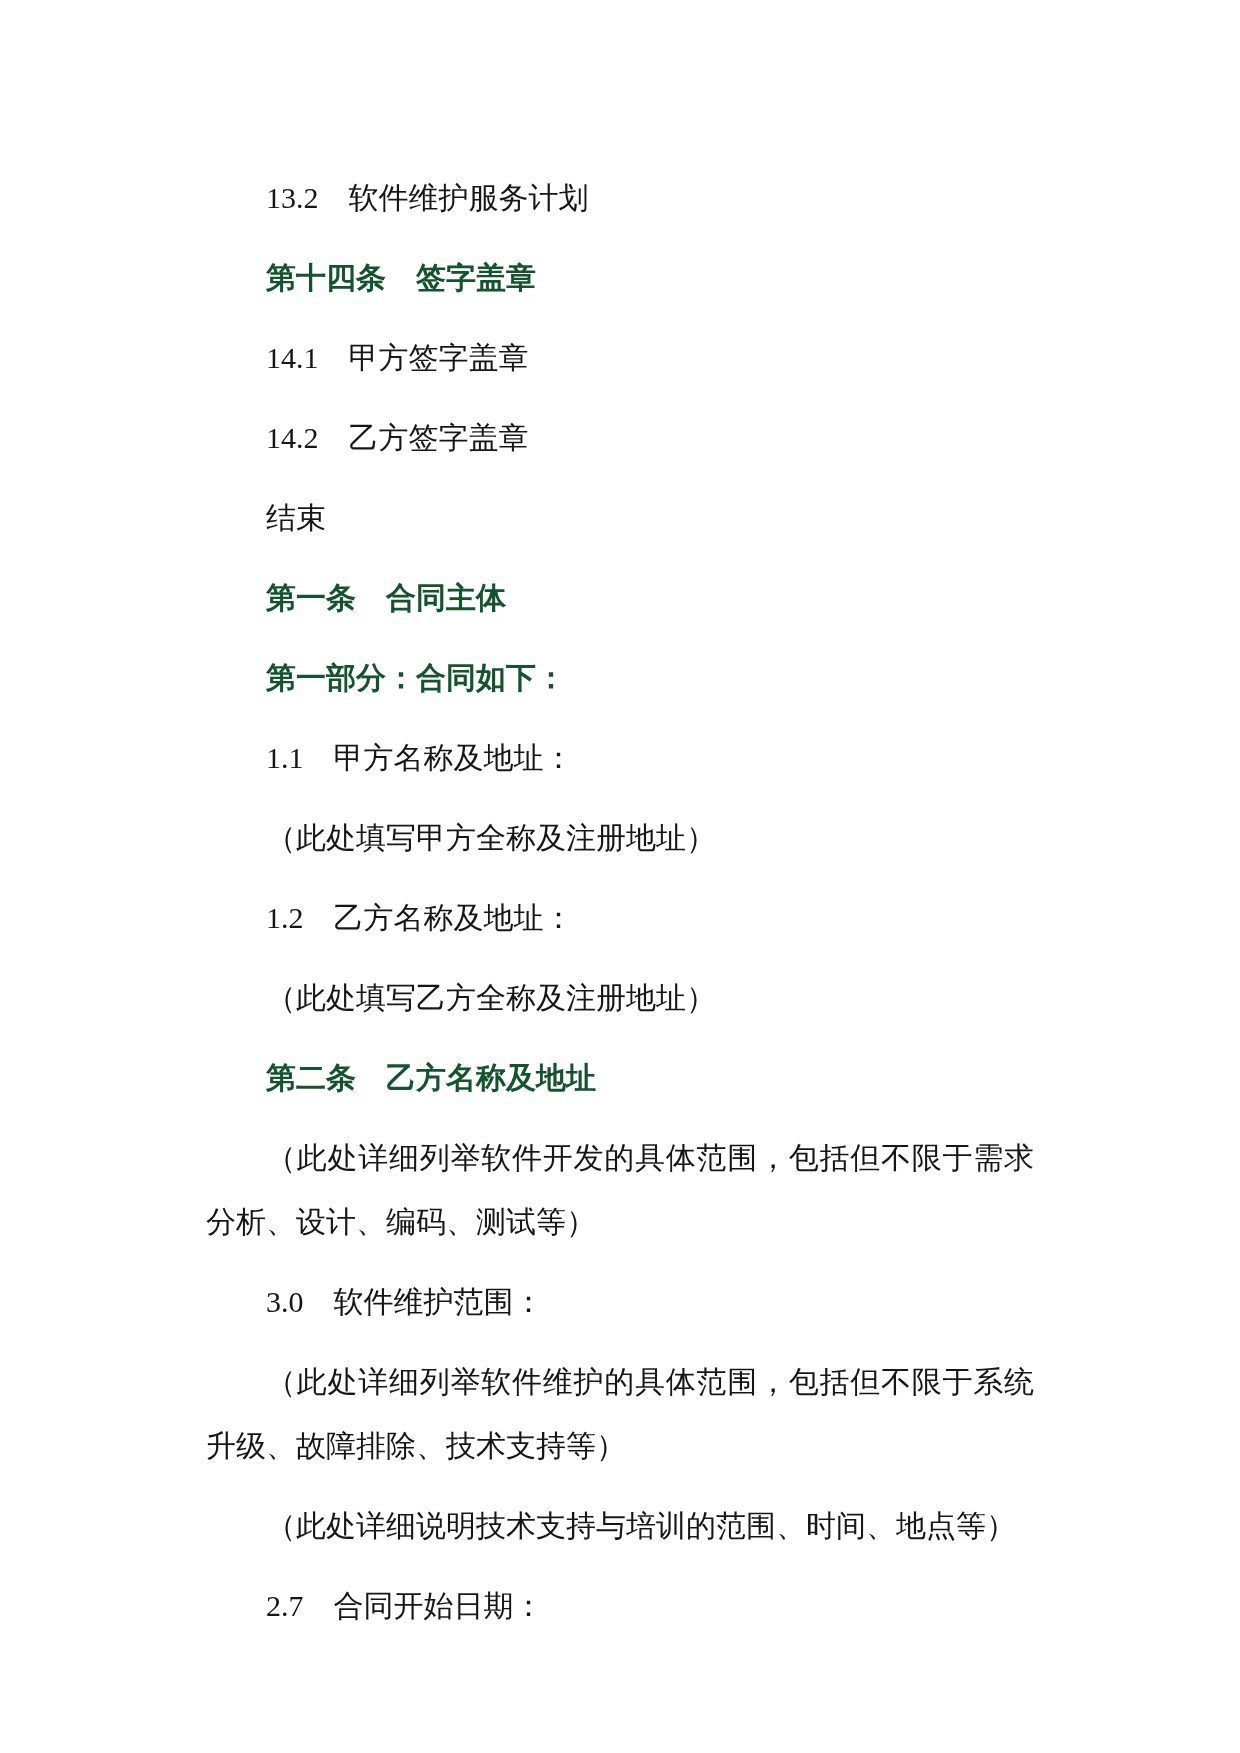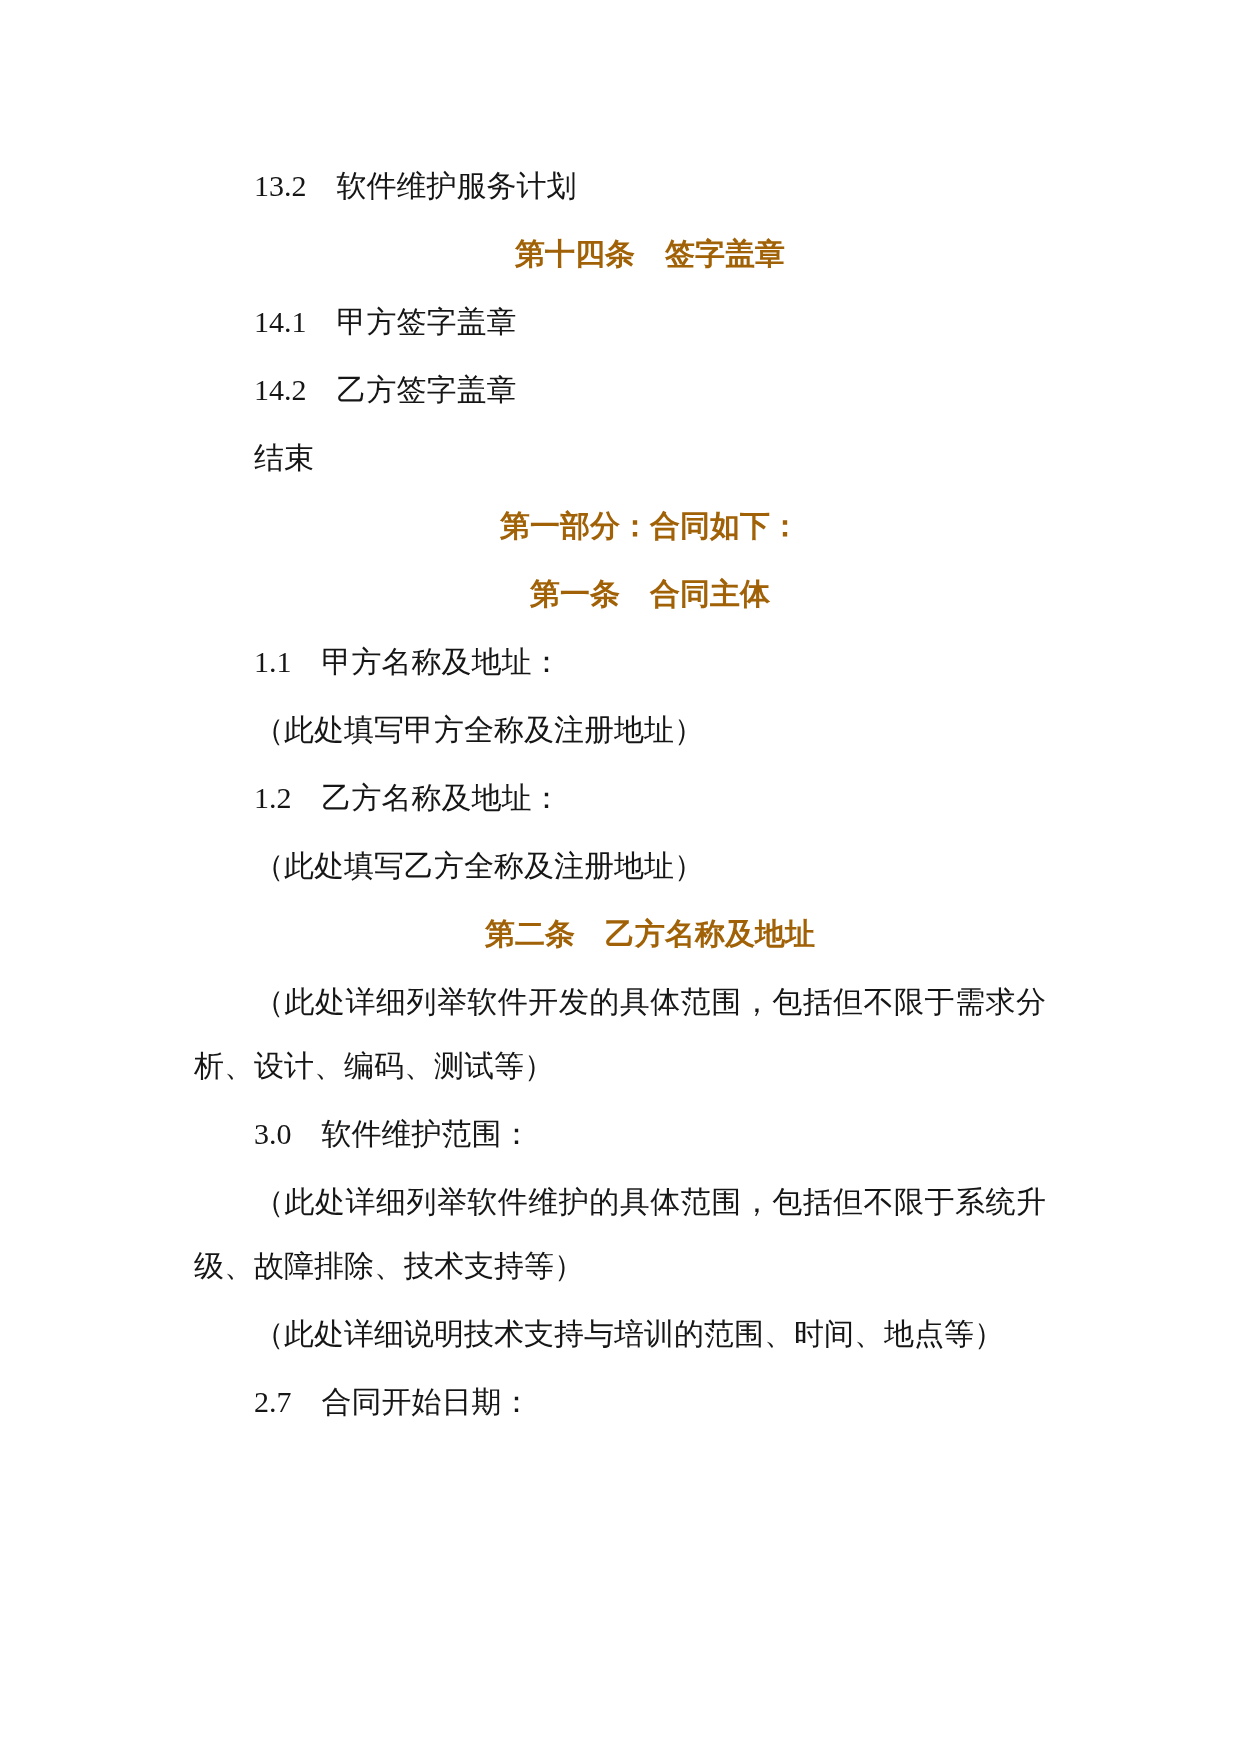--- a/index.html
+++ b/index.html
@@ -13,47 +13,47 @@
     overflow: hidden;
   }
   .page {
     box-sizing: border-box;
     width: 1240px;
     height: 1753px;
     padding: 150px 190px 0 190px;
     background: #ffffff;
   }
   .page p {
-    margin: 4px;
+    margin: 16px;
     font-family: "Liberation Serif", "DejaVu Serif", serif;
     font-size: 30px;
     line-height: 64px;
     color: #161616;
     text-indent: 60px;
     text-align: justify;
     letter-spacing: 0;
   }
   .page p.h {
     font-family: "Liberation Sans", "DejaVu Sans", sans-serif;
     font-weight: 700;
-    color: #a16207;
-    text-align: center;
+    color: #14532d;
+    text-align: left;
   }
 </style>
 </head>
 <body>
 
 <div class="page">
   <p>13.2　软件维护服务计划</p>
   <p class="h">第十四条　签字盖章</p>
   <p>14.1　甲方签字盖章</p>
   <p>14.2　乙方签字盖章</p>
   <p>结束</p>
+  <p class="h">第一条　合同主体</p>
   <p class="h">第一部分：合同如下：</p>
-  <p class="h">第一条　合同主体</p>
   <p>1.1　甲方名称及地址：</p>
   <p>（此处填写甲方全称及注册地址）</p>
   <p>1.2　乙方名称及地址：</p>
   <p>（此处填写乙方全称及注册地址）</p>
   <p class="h">第二条　乙方名称及地址</p>
   <p>（此处详细列举软件开发的具体范围，包括但不限于需求分析、设计、编码、测试等）</p>
   <p>3.0　软件维护范围：</p>
   <p>（此处详细列举软件维护的具体范围，包括但不限于系统升级、故障排除、技术支持等）</p>
   <p>（此处详细说明技术支持与培训的范围、时间、地点等）</p>
   <p>2.7　合同开始日期：</p>

